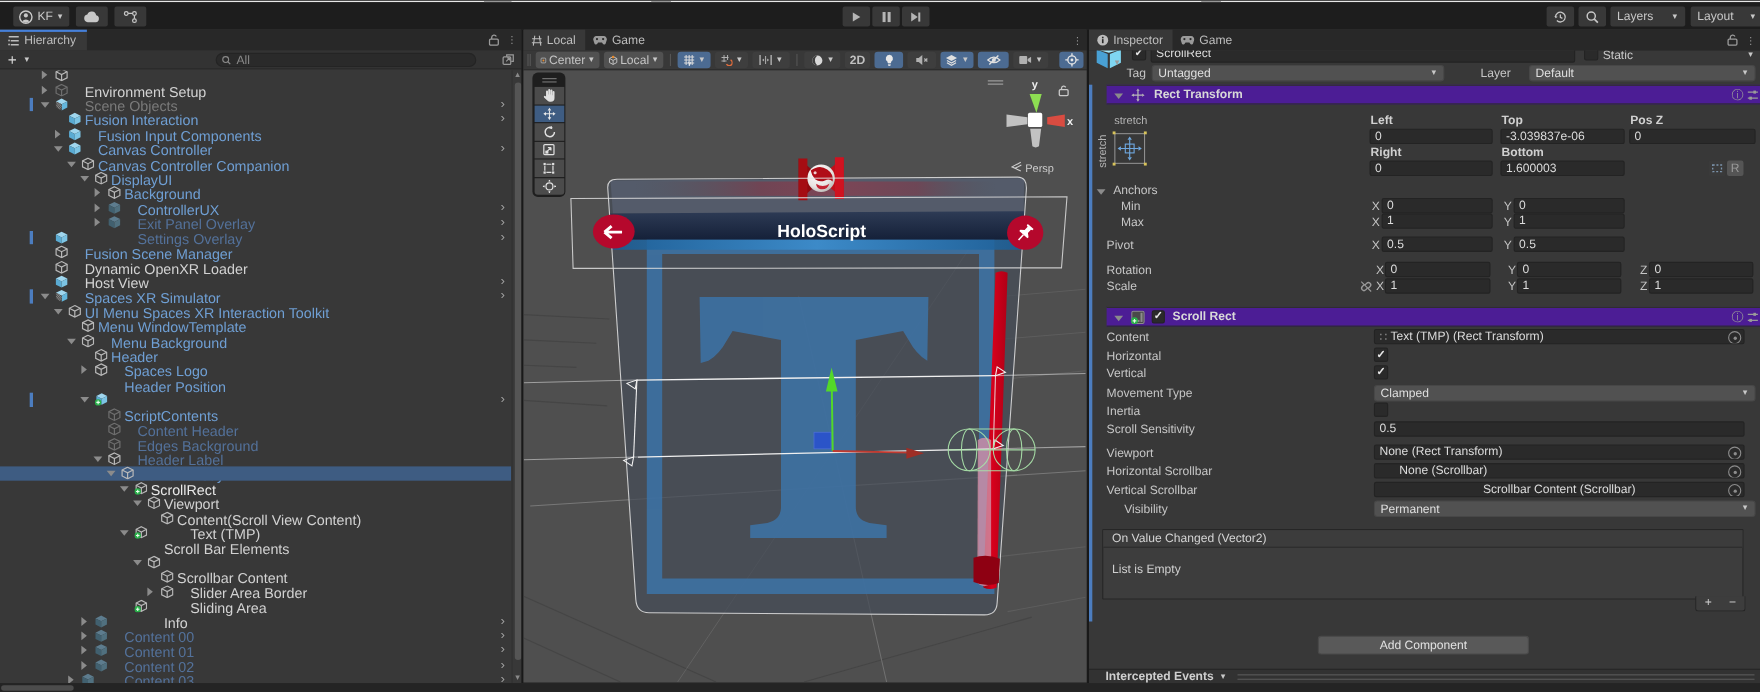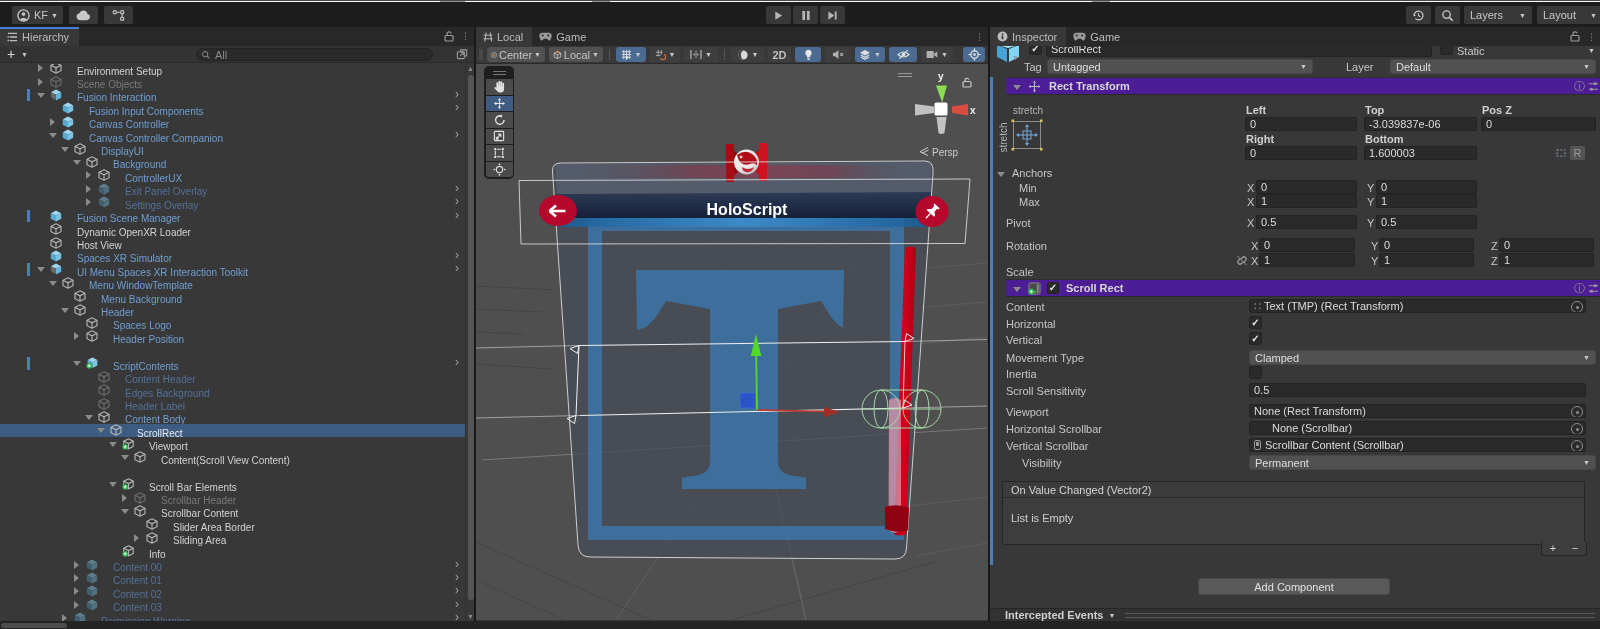--- a/index.html
+++ b/index.html
@@ -26,21 +26,21 @@
 
 .hier { left:0; top:27px; width:474px; height:594px; background:#383838; }
 .hier-toolbar { position:absolute; left:0; top:19px; width:474px; height:17px; background:#333333; border-bottom:1px solid #2a2a2a; }
 .search { position:absolute; left:196px; top:2px; width:237px; height:13px; background:#2a2a2a; border:1px solid #242424; border-radius:7px; display:flex; align-items:center; padding:0 4px; color:#8a8a8a; }
 .tree { position:absolute; left:0; top:37px; width:465px; height:557px; overflow:hidden; }
 .row { position:absolute; left:0; width:465px; height:13.42px; display:flex; align-items:center; }
 .row .arrow { position:absolute; width:8px; height:8px; top:2.6px; }
 .arr-closed { width:0; height:0; border-left:5px solid #8b8b8b; border-top:4px solid transparent; border-bottom:4px solid transparent; }
 .arr-open  { width:0; height:0; border-top:5px solid #8b8b8b; border-left:4px solid transparent; border-right:4px solid transparent; margin-top:2px; }
 .row .icon { position:absolute; top:0.6px; width:12px; height:12px; }
-.row .lbl { position:absolute; top:4px; line-height:12px; white-space:nowrap; font-size:10px;padding-left:12px; }
+.row .lbl { position:absolute; top:16px; line-height:12px; white-space:nowrap; font-size:13px;padding-left:12px; }
 .row .chev { position:absolute; right:6px; top:-0.5px; line-height:13.5px; color:#a2a2a2; font-size:12px; }
 .row .obar { position:absolute; left:27px; top:0.5px; width:2.5px; height:12.5px; background:#4c7dbf; }
 .t-normal { color:#d2d2d2; } .t-dim { color:#7a7a7a; }
 .t-prefab { color:#6f9fd4; } .t-prefabdim { color:#53719a; }
 .row.sel { background:#3e5c82; } .row.sel .lbl { color:#e8e8e8; }
 .vscroll { position:absolute; left:465px; top:37px; width:9px; height:557px; background:#383838; border-left:1px solid #303030; }
 .vthumb { position:absolute; left:1.5px; width:6px; border-radius:3px; background:#555555; }
 .sarr { position:absolute; left:1px; color:#8a8a8a; font-size:7px; }
 .hscroll-thumb { position:absolute; left:1px; top:622.5px; width:66px; height:5px; border-radius:2.5px; background:#4c4c4c; }
 
@@ -437,37 +437,36 @@
           <span class="lbl t-normal" style="left:137px">Viewport</span>
         </div>
         <div class="row" style="top: 386.68px;">
           <span class="arrow arr-open" style="left:121px"></span>
           <span class="icon" style="left:134px"><svg width="12" height="12" viewBox="0 0 12 12">
               <path d="M6 0.8 L11 3.3 V8.7 L6 11.2 L1 8.7 V3.3 Z" fill="none" stroke="#b8b8b8" stroke-width="1.1"></path>
               <path d="M1 3.3 L6 5.8 L11 3.3 M6 5.8 V11.2" stroke="#b8b8b8" stroke-width="1.1" fill="none"></path>
             </svg></span>
           <span class="lbl t-normal" style="left:149px">Content(Scroll View Content)</span>
         </div>
+        <div class="row" style="top: 400.1px;">
+          <span class="icon" style="left:146px"><svg width="12" height="12" viewBox="0 0 12 12">
+              <path d="M6 0.8 L11 3.3 V8.7 L6 11.2 L1 8.7 V3.3 Z" fill="none" stroke="#b8b8b8" stroke-width="1.1"></path>
+              <path d="M1 3.3 L6 5.8 L11 3.3 M6 5.8 V11.2" stroke="#b8b8b8" stroke-width="1.1" fill="none"></path>
+            </svg></span>
+          <span class="lbl t-normal" style="left:161px">Text (TMP)</span>
+        </div>
         <div class="row" style="top: 413.52px;">
           <span class="arrow arr-open" style="left:109px"></span>
           <span class="icon" style="left:122px"><svg width="12" height="12" viewBox="0 0 12 12">
               <path d="M6.5 0.8 L11.2 3.2 V8.4 L6.5 10.8 L1.8 8.4 V3.2 Z" fill="none" stroke="#b8b8b8" stroke-width="1.1"></path>
               <path d="M1.8 3.2 L6.5 5.6 L11.2 3.2 M6.5 5.6 V10.8" stroke="#b8b8b8" stroke-width="1.1" fill="none"></path>
               <circle cx="3.2" cy="8.8" r="2.9" fill="#2ab04a"></circle>
               <path d="M3.2 7.2 v3.2 M1.6 8.8 h3.2" stroke="#eafff0" stroke-width="1"></path>
             </svg></span>
           <span class="lbl t-normal" style="left:137px">Scroll Bar Elements</span>
-        </div>
-        <div class="row" style="top: 426.94px;">
-          <span class="arrow arr-closed" style="left:122px"></span>
-          <span class="icon" style="left:134px"><svg width="12" height="12" viewBox="0 0 12 12">
-              <path d="M6 0.8 L11 3.3 V8.7 L6 11.2 L1 8.7 V3.3 Z" fill="none" stroke="#6e6e6e" stroke-width="1.1"></path>
-              <path d="M1 3.3 L6 5.8 L11 3.3 M6 5.8 V11.2" stroke="#6e6e6e" stroke-width="1.1" fill="none"></path>
-            </svg></span>
-          <span class="lbl t-dim" style="left:149px">Scrollbar Header</span>
         </div>
         <div class="row" style="top: 440.36px;">
           <span class="arrow arr-open" style="left:121px"></span>
           <span class="icon" style="left:134px"><svg width="12" height="12" viewBox="0 0 12 12">
               <path d="M6 0.8 L11 3.3 V8.7 L6 11.2 L1 8.7 V3.3 Z" fill="none" stroke="#b8b8b8" stroke-width="1.1"></path>
               <path d="M1 3.3 L6 5.8 L11 3.3 M6 5.8 V11.2" stroke="#b8b8b8" stroke-width="1.1" fill="none"></path>
             </svg></span>
           <span class="lbl t-normal" style="left:149px">Scrollbar Content</span>
         </div>
         <div class="row" style="top: 453.78px;">
@@ -1006,21 +1005,21 @@
             <span>0</span>
           </div>
         <span class="ilabel" style="left:381px;top:194px;">Y</span>
         <div class="ifield" style="left:389px;top:192px;width:95px;">
             <span>0</span>
           </div>
         <span class="ilabel" style="left:501px;top:194px;">Z</span>
         <div class="ifield" style="left:509px;top:192px;width:95px;">
             <span>0</span>
           </div>
-        <span class="ilabel" style="left:16px;top:209px;margin-top:11px;">Scale</span>
+        <span class="ilabel" style="left:16px;top:209px;">Scale</span>
         <svg class="abs" style="left:246px;top:209px;" width="12" height="11" viewBox="0 0 12 11">
             <path d="M4.5 3.5 L2.5 5.5 a2 2 0 0 0 3 3 L7 7 M7.5 7.5 L9.5 5.5 a2 2 0 0 0 -3 -3 L5 4" fill="none" stroke="#9a9a9a" stroke-width="1.2"></path>
             <path d="M1.5 1 L10.5 10" stroke="#9a9a9a" stroke-width="1"></path>
           </svg>
         <span class="ilabel" style="left:261px;top:209px;">X</span>
         <div class="ifield" style="left:269px;top:207px;width:96px;">
             <span>1</span>
           </div>
         <span class="ilabel" style="left:381px;top:209px;">Y</span>
         <div class="ifield" style="left:389px;top:207px;width:95px;">
@@ -1077,21 +1076,21 @@
         <div class="ifield" style="left:259px;top:358px;width:337px;">
           <span>None (Rect Transform)</span>
           <span class="picker" style="right:2px;"></span>
         </div>
         <span class="ilabel" style="left:16px;top:377px;">Horizontal Scrollbar</span>
         <div class="ifield" style="left:259px;top:375px;width:337px;padding-left:22px;">
           <span>None (Scrollbar)</span>
           <span class="picker" style="right:2px;"></span>
         </div>
         <span class="ilabel" style="left:16px;top:394px;">Vertical Scrollbar</span>
-        <div class="ifield" style="left:259px;top:392px;width:337px;">
+        <div class="ifield" style="left:259px;top:392px;width:337px;flex-direction:column;">
           <svg width="7" height="10" viewBox="0 0 7 10" style="margin-right:4px;">
               <rect x="0.5" y="0.5" width="6" height="9" rx="1.5" fill="none" stroke="#9a9a9a"></rect>
               <rect x="2" y="2" width="3" height="4" fill="#9a9a9a"></rect>
             </svg>
           <span>Scrollbar Content (Scrollbar)</span>
           <span class="picker" style="right:2px;"></span>
         </div>
         <span class="ilabel" style="left:32px;top:411px;">Visibility</span>
         <div class="idrop" style="left:259px;top:409px;width:347px;">
           <span>Permanent</span>

